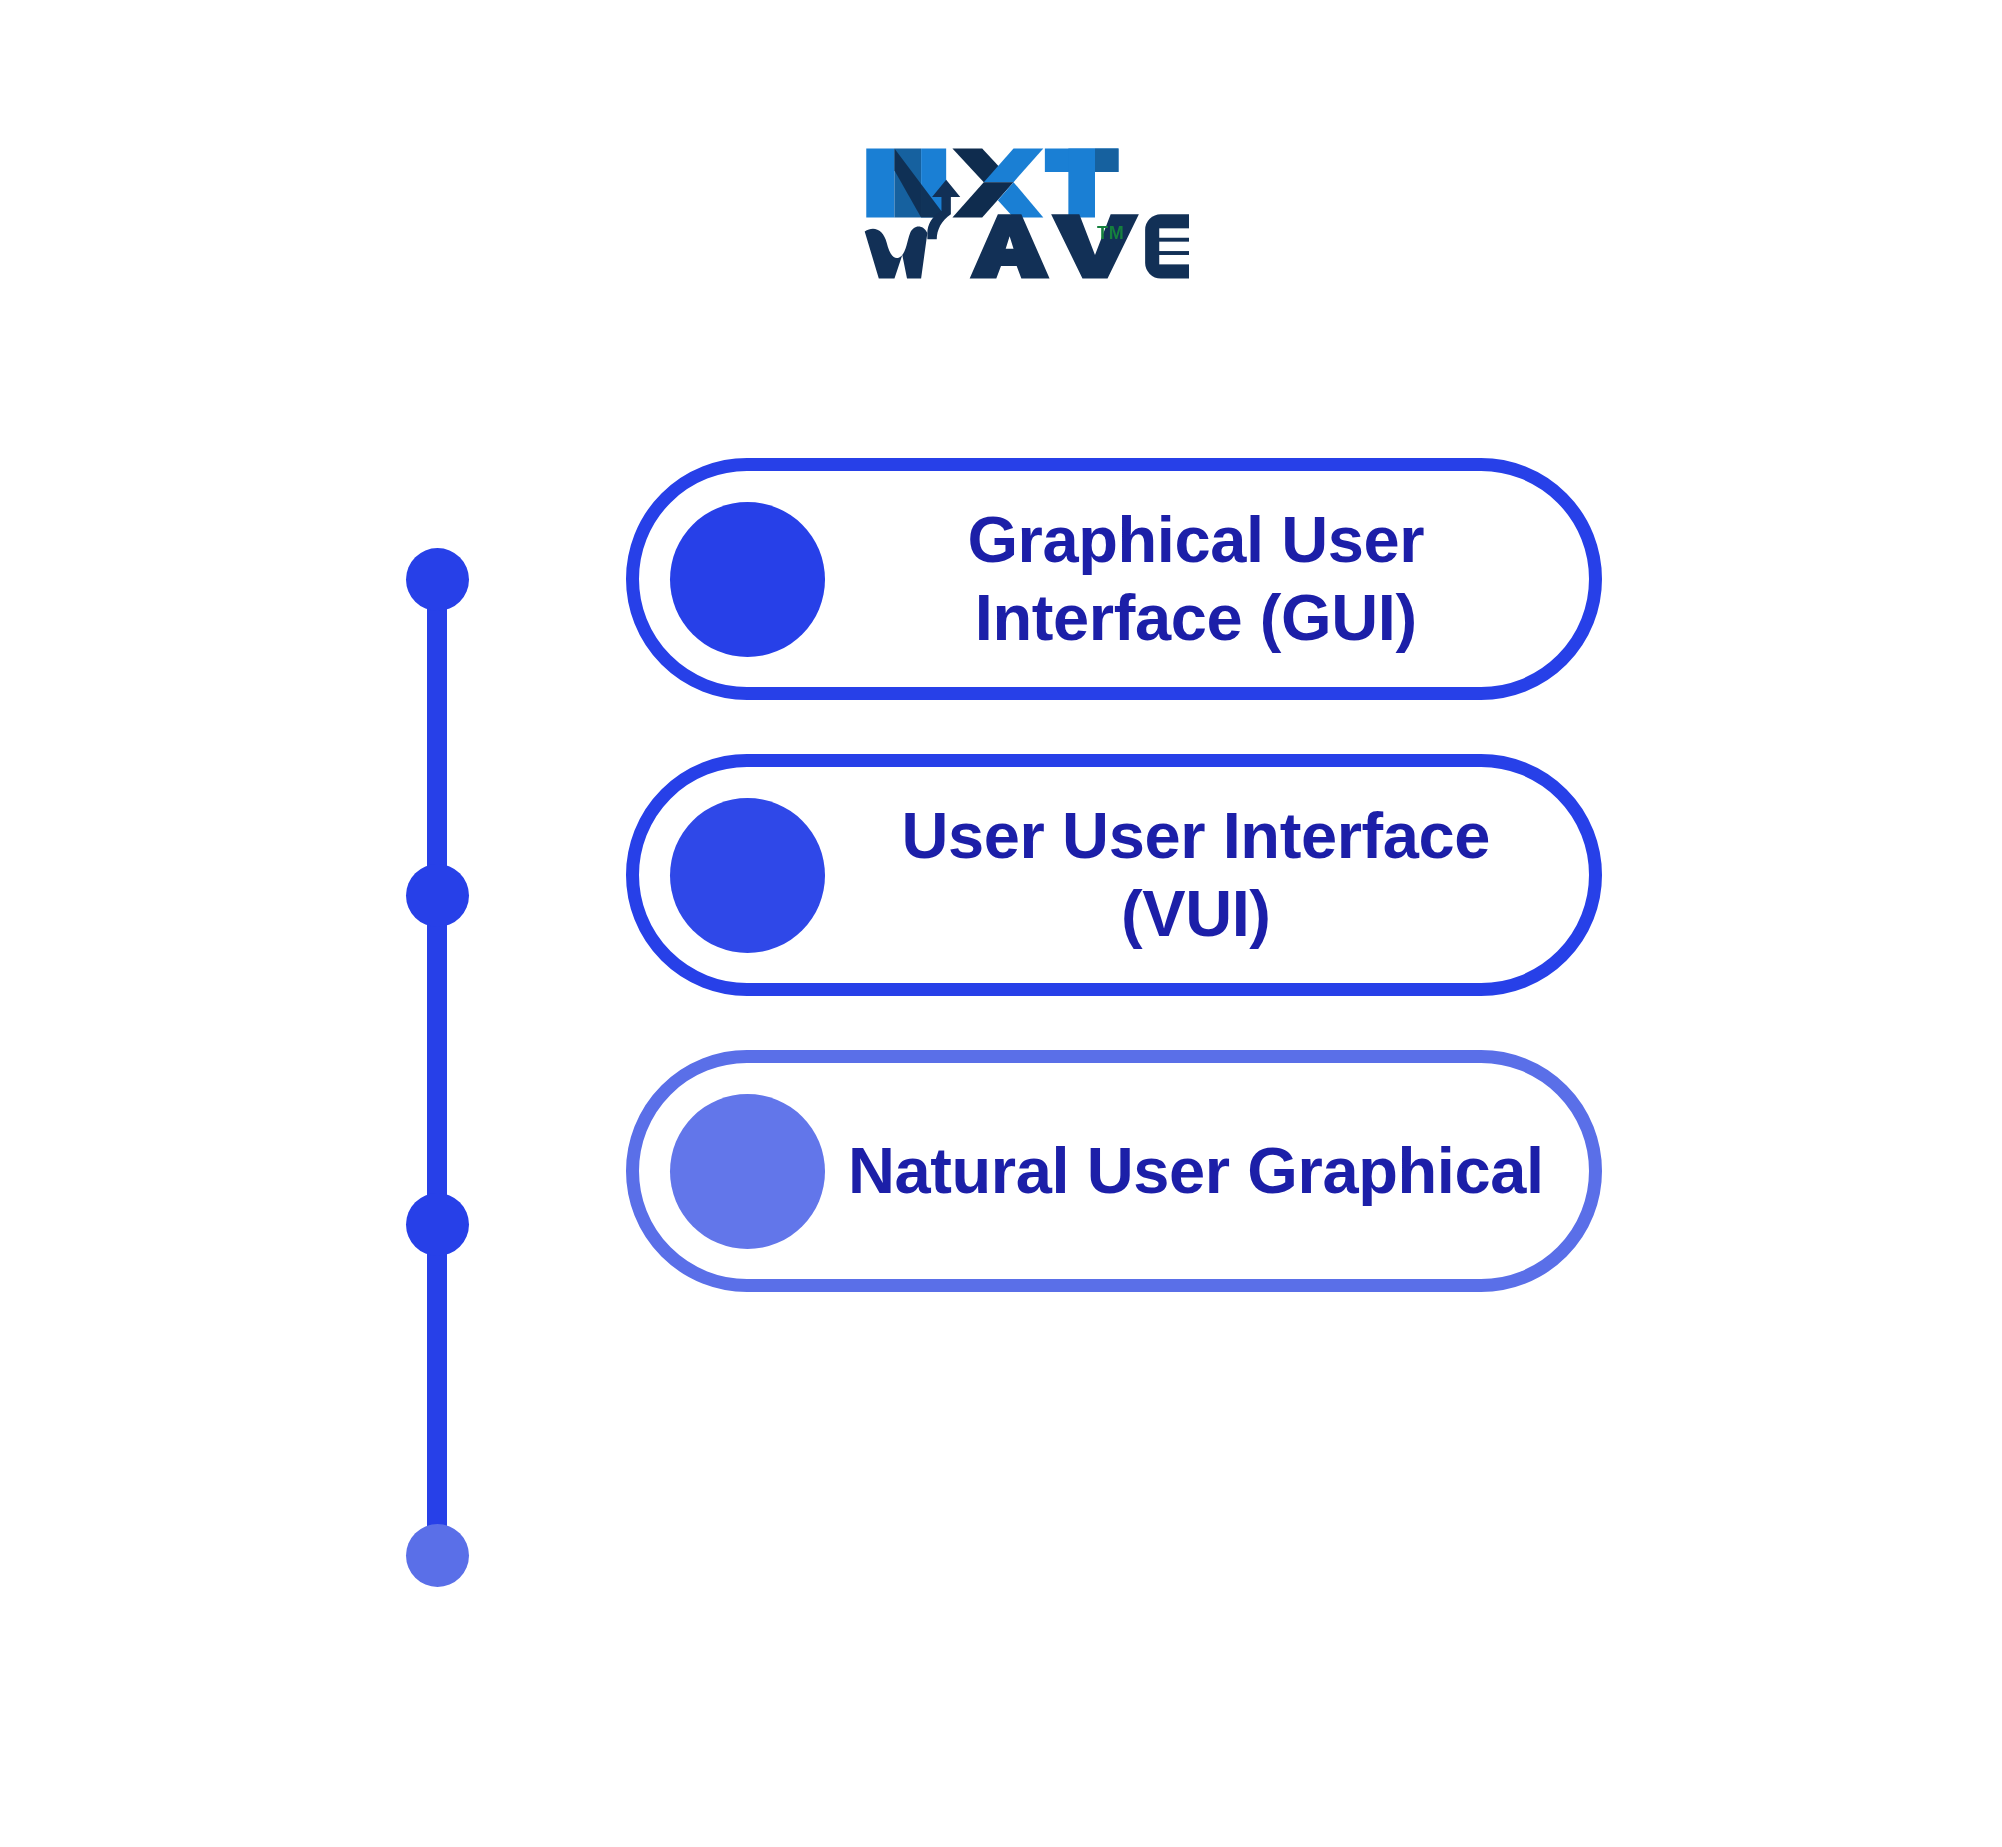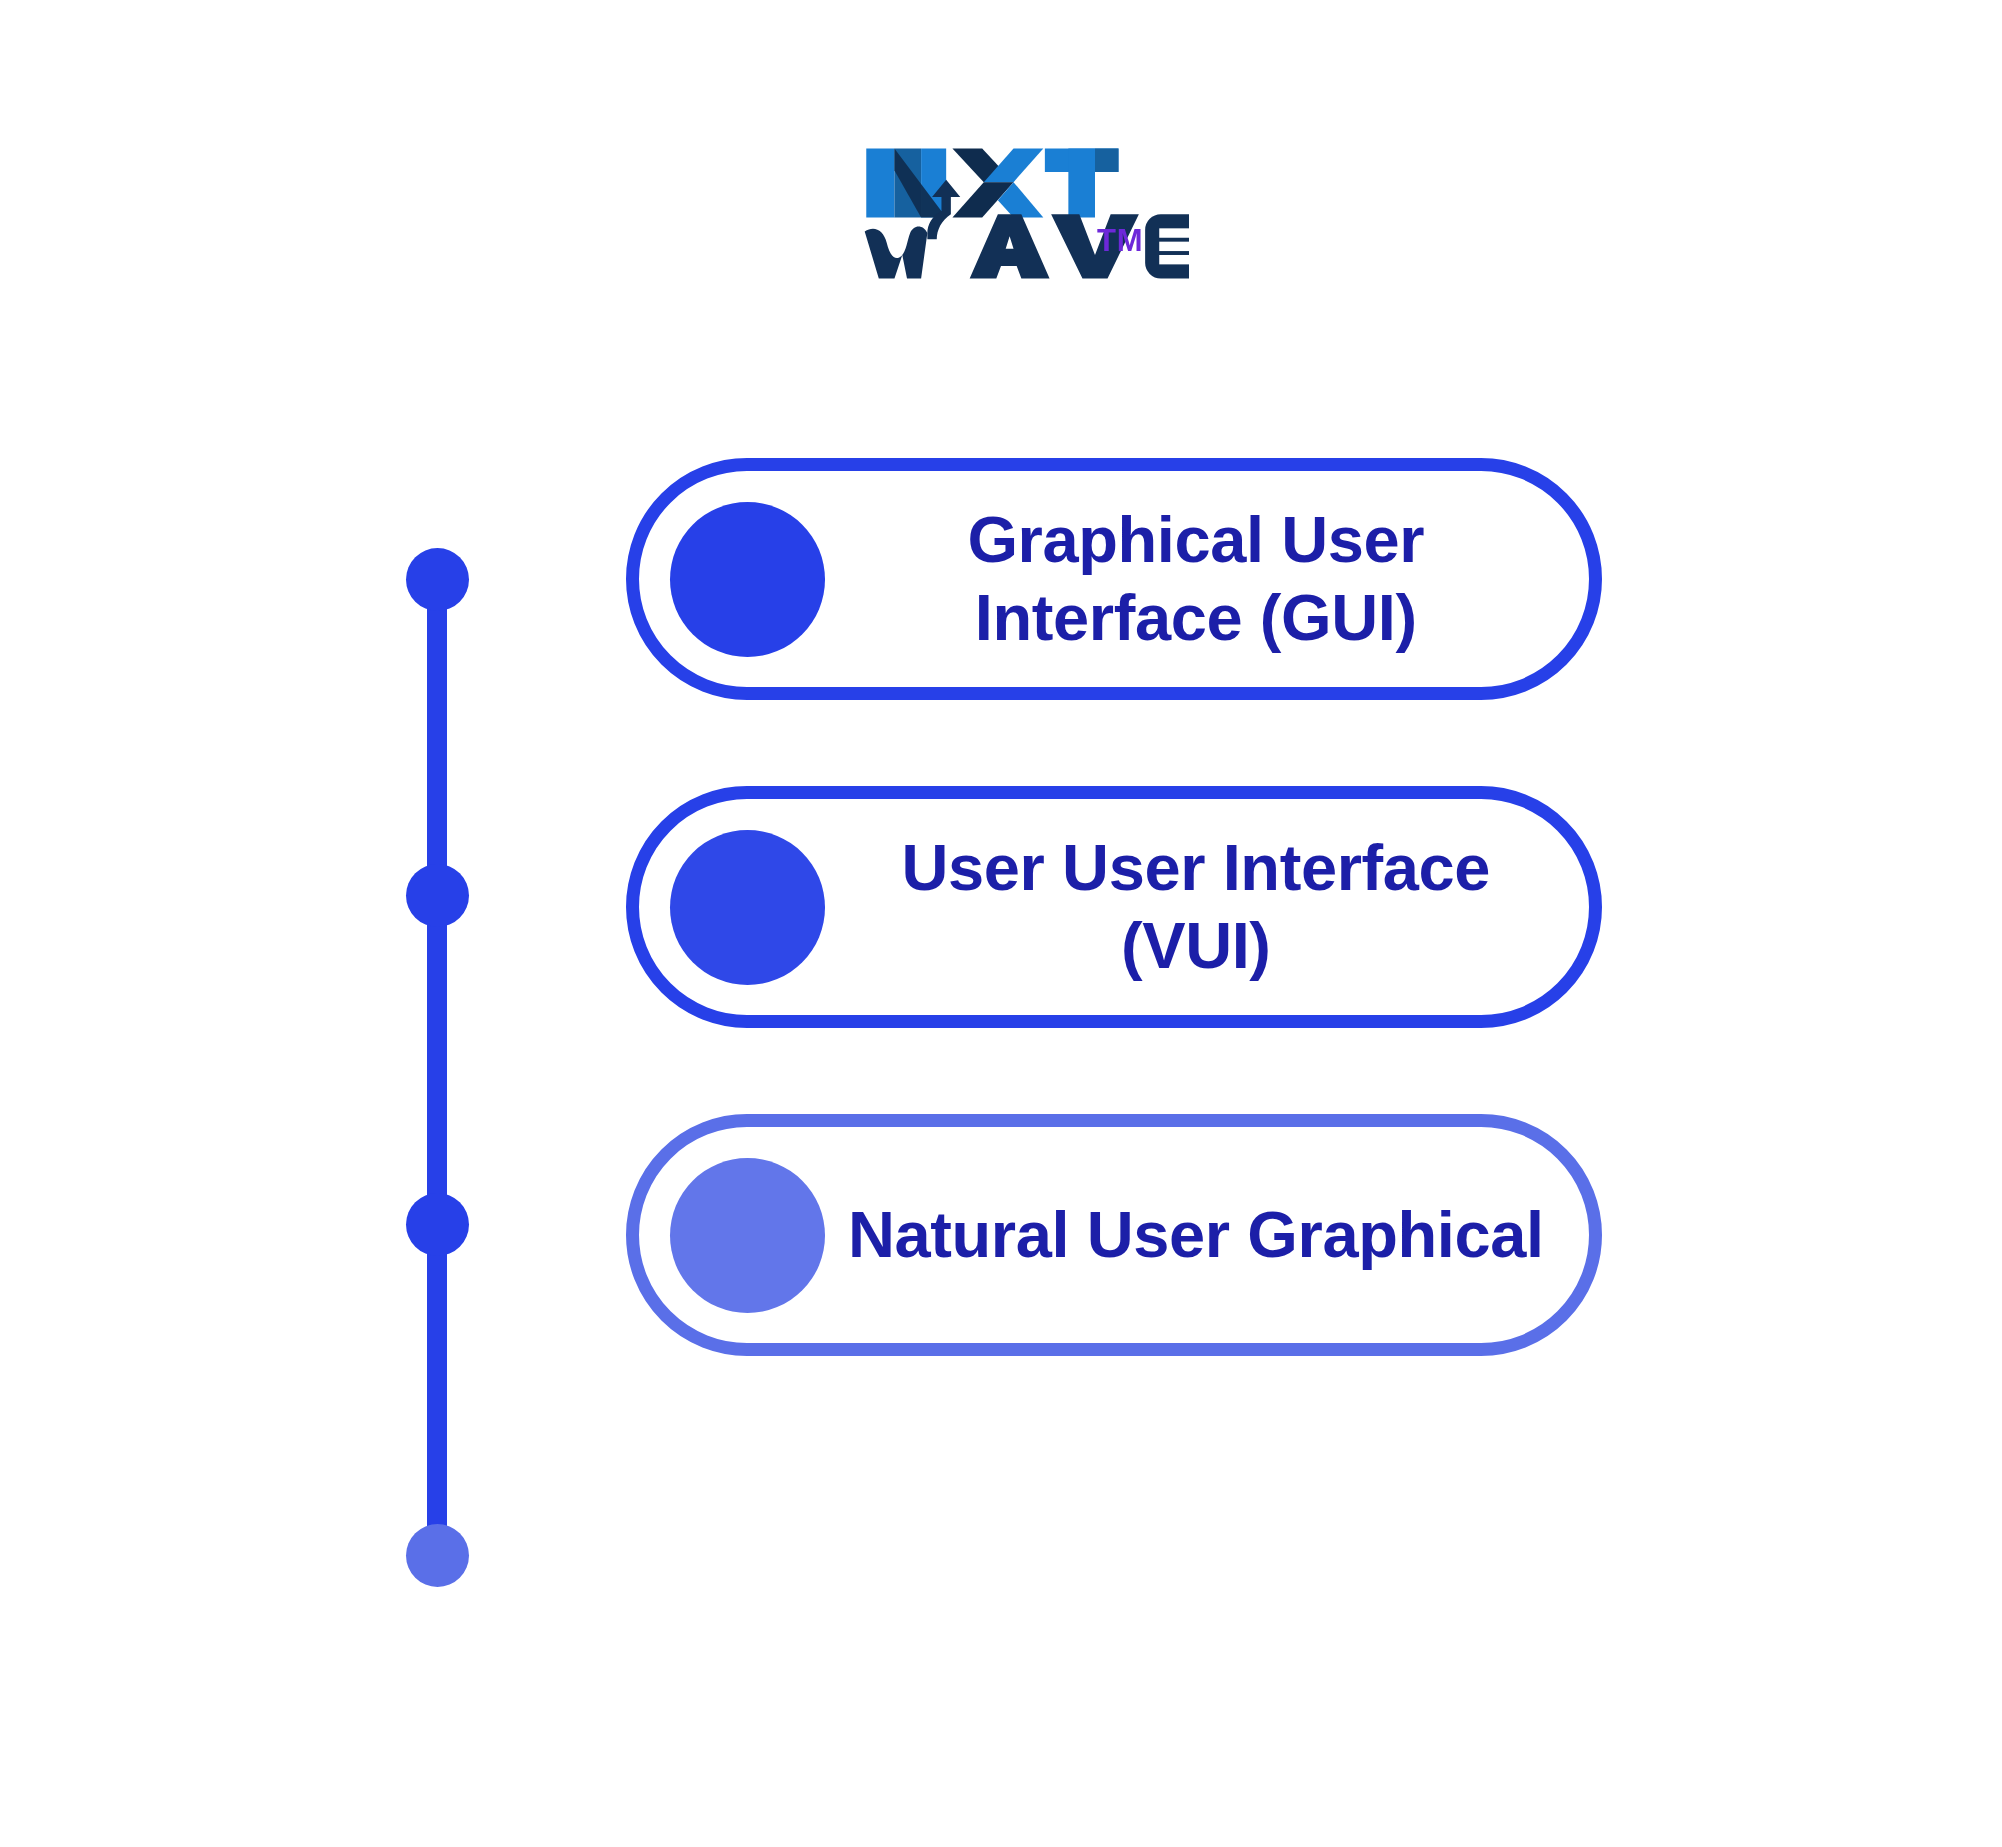--- a/index.html
+++ b/index.html
@@ -23,23 +23,23 @@
     top: 139px;
     width: 329px;
     height: 145px;
   }
   #brand-logo svg { display: block; }
   .logo-tm {
     position: absolute;
     left: 237px;
     top: 84px;
     font-family: "Liberation Sans", sans-serif;
-    font-size: 31px;
+    font-size: 18px;
     font-weight: 700;
-    color: #6d28d9;
+    color: #15803d;
     letter-spacing: 0.8px;
   }
 
   
   #timeline {
     position: absolute;
     left: 390px;
     top: 548px;
     width: 94px;
     height: 1220px;
@@ -76,21 +76,21 @@
   .card {
     position: relative;
     box-sizing: border-box;
     width: 976px;
     height: 242px;
     border: 13.3px solid #2740e8;
     border-radius: 125px;
     background: #ffffff;
     display: flex;
     align-items: center;
-    margin-bottom: 86px;
+    margin-bottom: 54px;
   }
   .card.light {
     border-color: #5a6fe8;
   }
   .card-bullet {
     flex: 0 0 auto;
     margin-left: 31px;
     width: 155px;
     height: 155px;
     border-radius: 50%;

